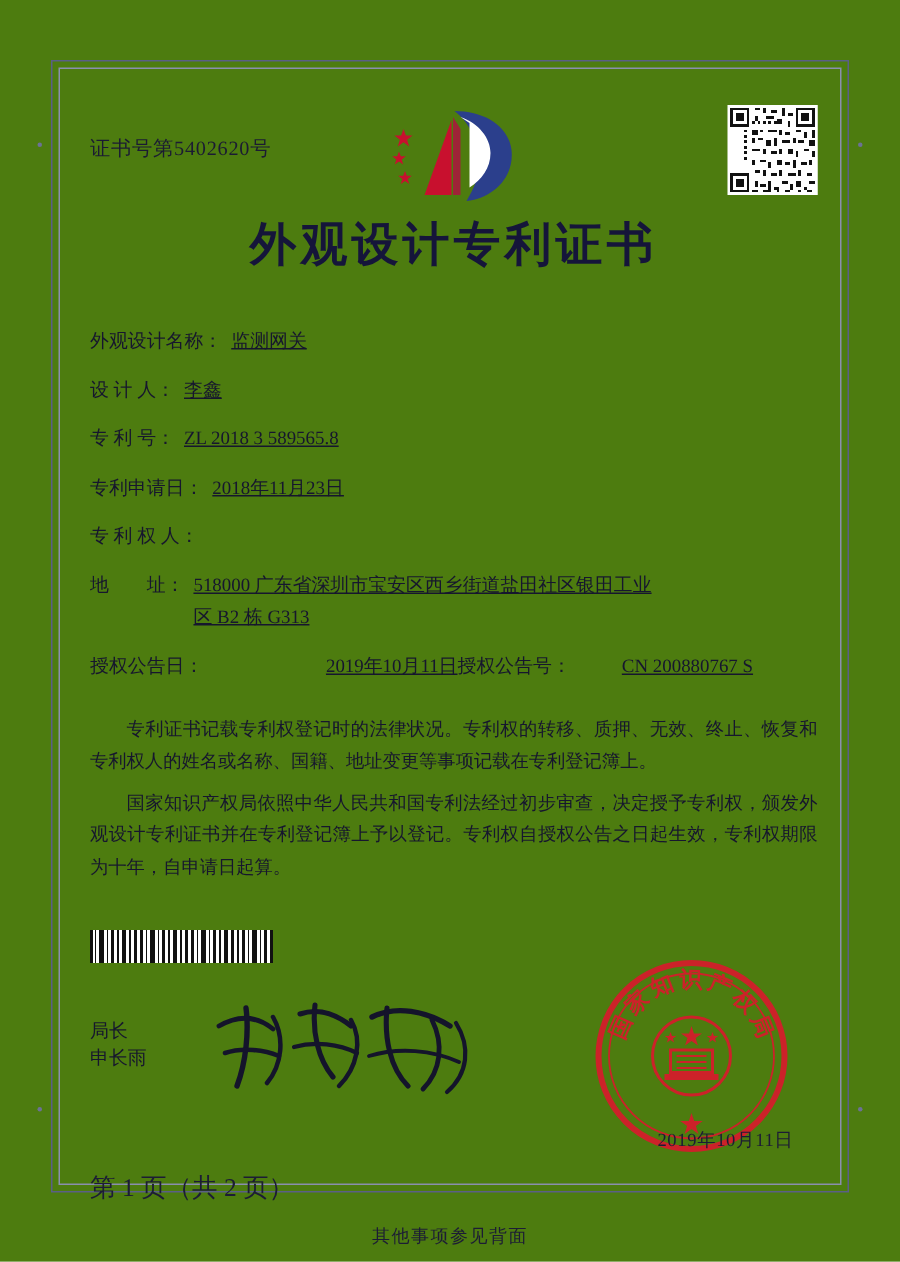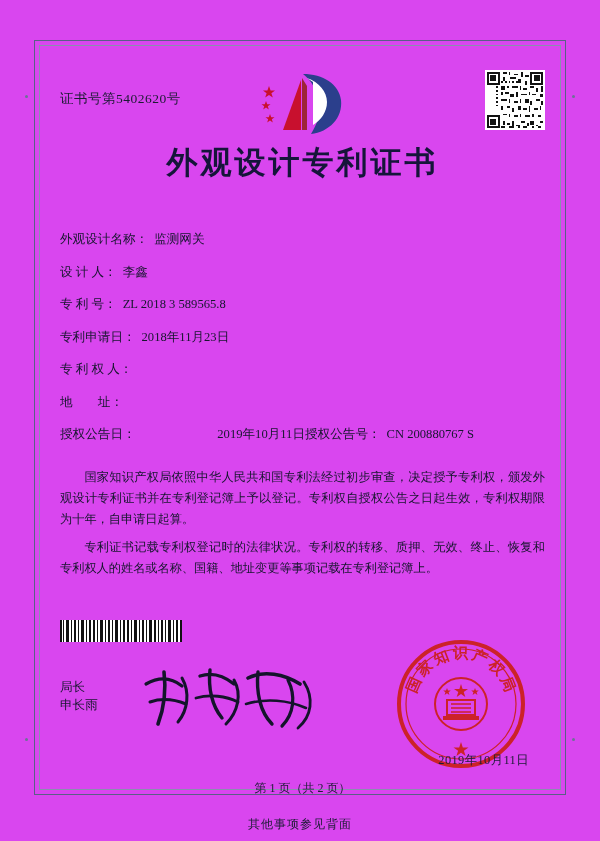--- a/index.html
+++ b/index.html
@@ -11,21 +11,21 @@
     width: 600px;
     height: 841px;
     font-family: "Liberation Serif", "DejaVu Serif", serif;
     color: #1a1a2e;
     position: relative;
     overflow: hidden;
   }
   .page {
     position: absolute;
     inset: 0;
-    background: #d946ef;
+    background: #4d7c0f;
   }
   
   .frame-outer {
     position: absolute;
     left: 34px;
     top: 40px;
     right: 34px;
     bottom: 46px;
     border: 1.5px solid #5a5f86;
   }
@@ -85,45 +85,47 @@
   .title {
     margin-top: 2px;
     text-align: center;
     font-size: 31px;
     font-weight: bold;
     letter-spacing: 3px;
     color: #15153a;
     font-family: "Liberation Serif", "DejaVu Serif", serif;
   }
   .fields {
-    margin-top: 46px;
+    margin-top: 34px;
     font-size: 12.6px;
     line-height: 1.55;
     color: #16162e;
   }
   .field-row {
     display: flex;
     margin-bottom: 13px;
     align-items: flex-start;
   }
   .field-label {
     white-space: pre;
     flex: 0 0 auto;
   }
   .field-value {
     margin-left: 6px;
     flex: 1 1 auto;
+    text-decoration: underline;
   }
   .field-row.two-col .col-a {
     flex: 0 0 245px;
     display: flex;
     text-align: right;
   }
   .field-row.two-col .col-b {
     display: flex;
+    gap: 28px;
   }
   .addr-second {
     margin-top: 2px;
   }
   .paragraphs {
     margin-top: 22px;
     font-size: 12.2px;
     line-height: 1.75;
     text-align: justify;
     color: #16162e;
@@ -176,22 +178,22 @@
     top: 84px;
     font-size: 12.4px;
     color: #1c1c35;
     letter-spacing: 0.4px;
   }
   .page-no {
     position: absolute;
     left: 0;
     right: 0;
     top: 720px;
-    text-align: center;
-    font-size: 12px;
+    text-align: left;
+    font-size: 17px;
     color: #1c1c35;
   }
   .footer-note {
     position: absolute;
     left: 0;
     right: 0;
     bottom: 8px;
     text-align: center;
     font-size: 12px;
     color: #1c1c35;
@@ -352,38 +354,42 @@
         <span class="field-label">专利申请日：</span>
         <span class="field-value">2018年11月23日</span>
       </div>
 
       <div class="field-row">
         <span class="field-label">专 利 权 人：</span>
       </div>
 
       <div class="field-row">
         <span class="field-label">地        址：</span>
+        <span class="field-value">
+          <span>518000 广东省深圳市宝安区西乡街道盐田社区银田工业</span>
+          <div class="addr-second">区 B2 栋 G313</div>
+        </span>
       </div>
 
       <div class="field-row two-col">
         <span class="col-a">
           <span class="field-label">授权公告日：</span>
           <span class="field-value">2019年10月11日</span>
         </span>
         <span class="col-b">
           <span class="field-label">授权公告号：</span>
           <span class="field-value">CN 200880767 S</span>
         </span>
       </div>
 
     </div>
 
     <div class="paragraphs">
+      <p>专利证书记载专利权登记时的法律状况。专利权的转移、质押、无效、终止、恢复和专利权人的姓名或名称、国籍、地址变更等事项记载在专利登记簿上。</p>
       <p>国家知识产权局依照中华人民共和国专利法经过初步审查，决定授予专利权，颁发外观设计专利证书并在专利登记簿上予以登记。专利权自授权公告之日起生效，专利权期限为十年，自申请日起算。</p>
-      <p>专利证书记载专利权登记时的法律状况。专利权的转移、质押、无效、终止、恢复和专利权人的姓名或名称、国籍、地址变更等事项记载在专利登记簿上。</p>
     </div>
 
     <div class="barcode">
       <svg viewBox="0 0 122 22" width="122" height="22" shape-rendering="crispEdges" aria-hidden="true">
         <rect width="122" height="22" fill="#ffffff"></rect>
         <g fill="#111111">
           <rect x="0" y="0" width="2" height="22"></rect>
             <rect x="3" y="0" width="1" height="22"></rect>
           <rect x="6" y="0" width="3" height="22"></rect>
             <rect x="11" y="0" width="1" height="22"></rect>

